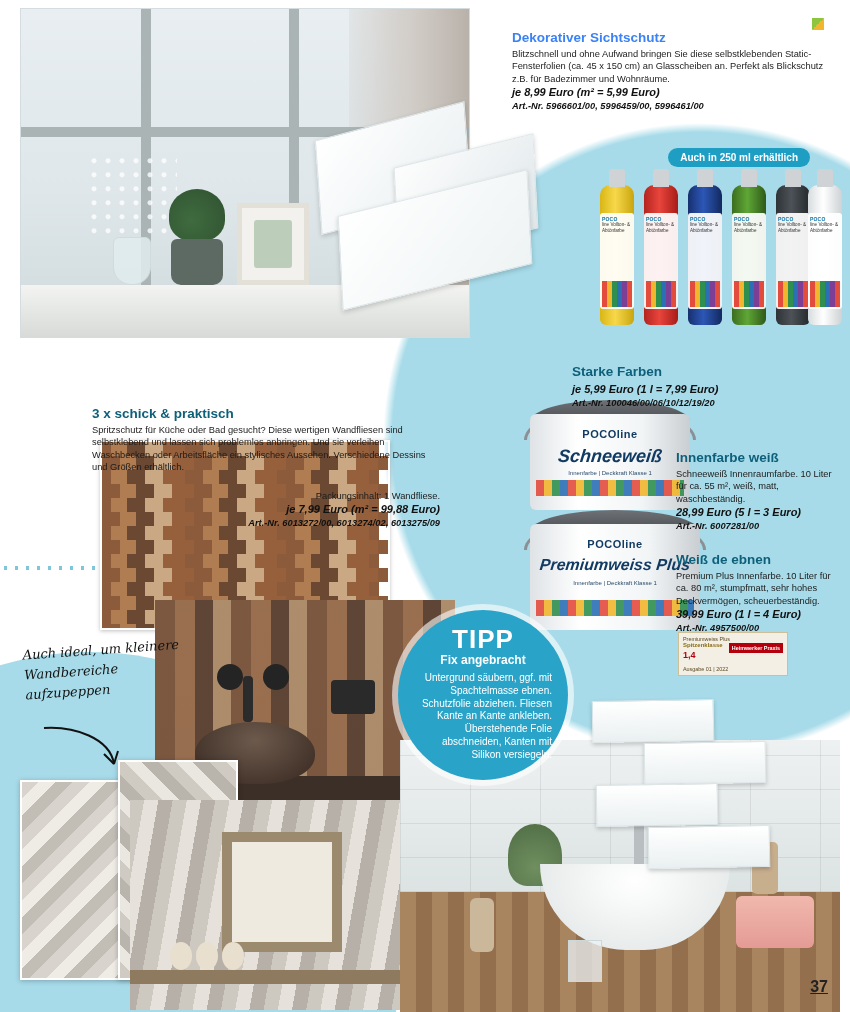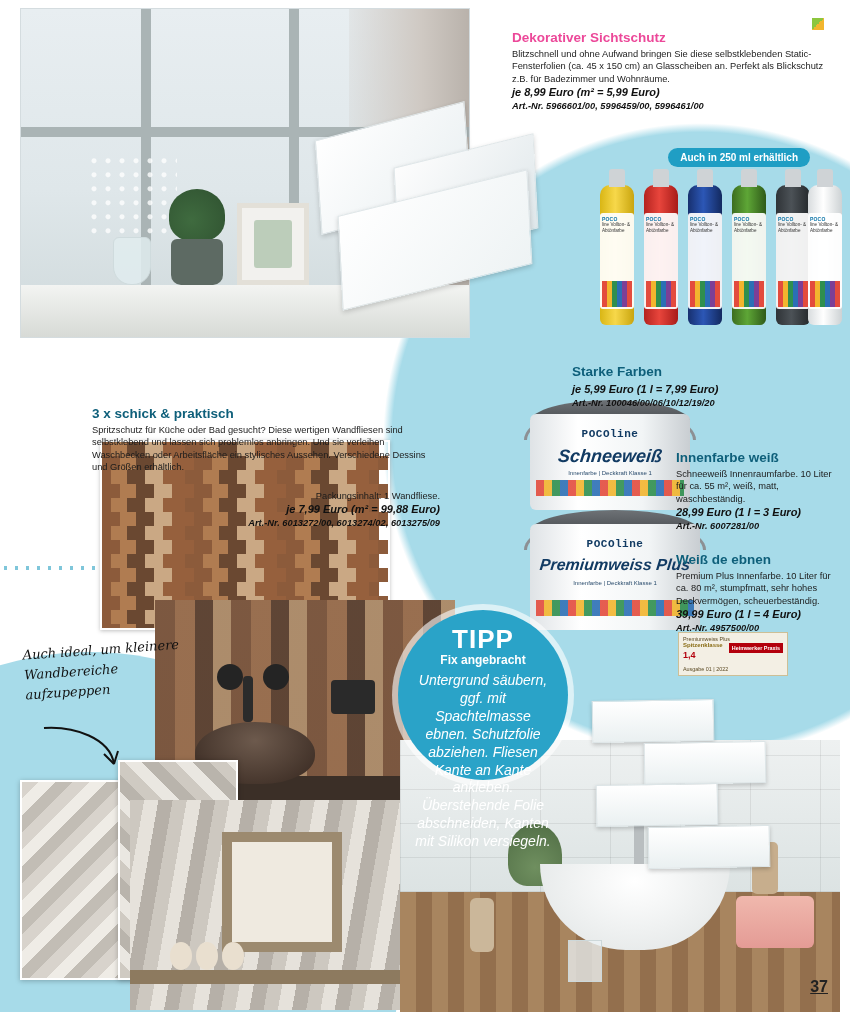--- a/index.html
+++ b/index.html
@@ -154,50 +154,50 @@
                     background: repeating-linear-gradient(90deg,#e34b3d 0 5px,#f2b52e 5px 10px,#2f8f4e 10px 15px,#2b6fb5 15px 20px,#7d3f96 20px 25px); }
 
   .can { position:absolute; }
   .can .lid { position:absolute; left:0; right:0; top:0; height:22px; background:linear-gradient(180deg,#6e7276,#4a4e52);
               border-radius:50%/100% 100% 0 0; }
   .can .body { position:absolute; left:0; right:0; top:14px; bottom:0;
                background:linear-gradient(90deg,#dfe3e6 0%,#ffffff 30%,#f2f5f6 70%,#c9ced2 100%);
                border-radius:6px; }
   .can .handle { position:absolute; left:-6px; right:-6px; top:6px; height:34px; border:3px solid #8c9094;
                  border-bottom:none; border-radius:50% 50% 0 0 / 100% 100% 0 0; }
-  .can .brand { position:absolute; left:0; right:0; top:28px; text-align:center; font-size:11px; font-weight:bold; color:#123b63; letter-spacing:.5px;font-family:Liberation Mono, monospace;}
+  .can .brand { position:absolute; left:0; right:0; top:28px; text-align:center; font-size:11px; font-weight:bold; color:#123b63; letter-spacing:.5px;}
   .can .title { position:absolute; left:0; right:0; top:46px; text-align:center; font-size:18px; font-weight:bold; color:#123b63;
                 font-style:italic; transform:skewX(-6deg);}
   .can .sub { position:absolute; left:0; right:0; top:70px; text-align:center; font-size:6px; color:#2a4c6d;}
   .can .stripe { position:absolute; left:6px; right:6px; bottom:14px; height:16px;
                  background: repeating-linear-gradient(90deg,#e34b3d 0 8px,#f2b52e 8px 16px,#2f8f4e 16px 24px,#2b6fb5 24px 32px); opacity:.9;}
 
   
   .txt { position:absolute; }
-  .h-title { font-size:13.5px; font-weight:bold; color:#ec4899; margin:0 0 3px 0; }
+  .h-title { font-size:13.5px; font-weight:bold; color:#3b82f6; margin:0 0 3px 0; }
   .h-title.teal { color:#0e5f7a;margin-top:44px; }
   .body-txt { font-size:9.3px; line-height:1.34; color:#1c1c1c; }
   .price { font-size:11px; line-height:1.34; font-weight:bold; font-style:italic; color:#111; }
   .art { font-size:9.3px; line-height:1.34; font-weight:bold; font-style:italic; color:#111; }
 
   
   #badge-250 {
     position:absolute; right:40px; top:148px; background:#1f9ec4; color:#fff;
     font-size:10px; font-weight:bold; padding:4px 12px; border-radius:11px;
   }
 
   
   #tipp {
     position:absolute; left:398px; top:610px; width:170px; height:170px; border-radius:50%;
     background:#2aa3c8; color:#fff; text-align:center; padding:14px 16px 0;
     box-shadow: 0 0 0 6px rgba(255,255,255,.6);
   }
   #tipp .t1 { font-size:26px; font-weight:bold; letter-spacing:1px; }
   #tipp .t2 { font-size:12px; font-weight:bold; margin-top:-2px; }
-  #tipp .t3 { font-size:14px; line-height:1.28; margin-top:5px; text-align:center;font-style:italic; }
+  #tipp .t3 { font-size:10px; line-height:1.28; margin-top:5px; text-align:right; }
 
   
   #handnote {
     position:absolute; left:24px; top:640px; width:160px;
     font-family:"DejaVu Serif", serif; font-style:italic; font-size:13px;
     color:#111; line-height:1.55; transform: rotate(-4deg);
   }
   #arrow { position:absolute; left:40px; top:724px; width:86px; height:58px; }
 
   
@@ -386,21 +386,21 @@
 
 <div class="txt" style="left:572px; top:320px; width:258px;">
   <div class="h-title teal">Starke Farben</div>
   <div class="price">je 5,99 Euro (1 l = 7,99 Euro)</div>
   <div class="art">Art.-Nr. 100046/00/06/10/12/19/20</div>
 </div>
 
 <div class="txt" style="left:676px; top:406px; width:160px;">
   <div class="h-title teal">Innenfarbe weiß</div>
   <div class="body-txt">Schneeweiß Innenraumfarbe. 10 Liter für ca. 55 m², weiß, matt, waschbeständig.</div>
-  <div class="price">28,99 Euro (1 l = 3 Euro)</div>
+  <div class="price">28,99 Euro (5 l = 3 Euro)</div>
   <div class="art">Art.-Nr. 6007281/00</div>
 </div>
 
 <div class="txt" style="left:676px; top:508px; width:160px;">
   <div class="h-title teal">Weiß de ebnen</div>
   <div class="body-txt">Premium Plus Innenfarbe. 10 Liter für ca. 80 m², stumpfmatt, sehr hohes Deckvermögen, scheuerbeständig.</div>
   <div class="price">39,99 Euro (1 l = 4 Euro)</div>
   <div class="art">Art.-Nr. 4957500/00</div>
 </div>
 

